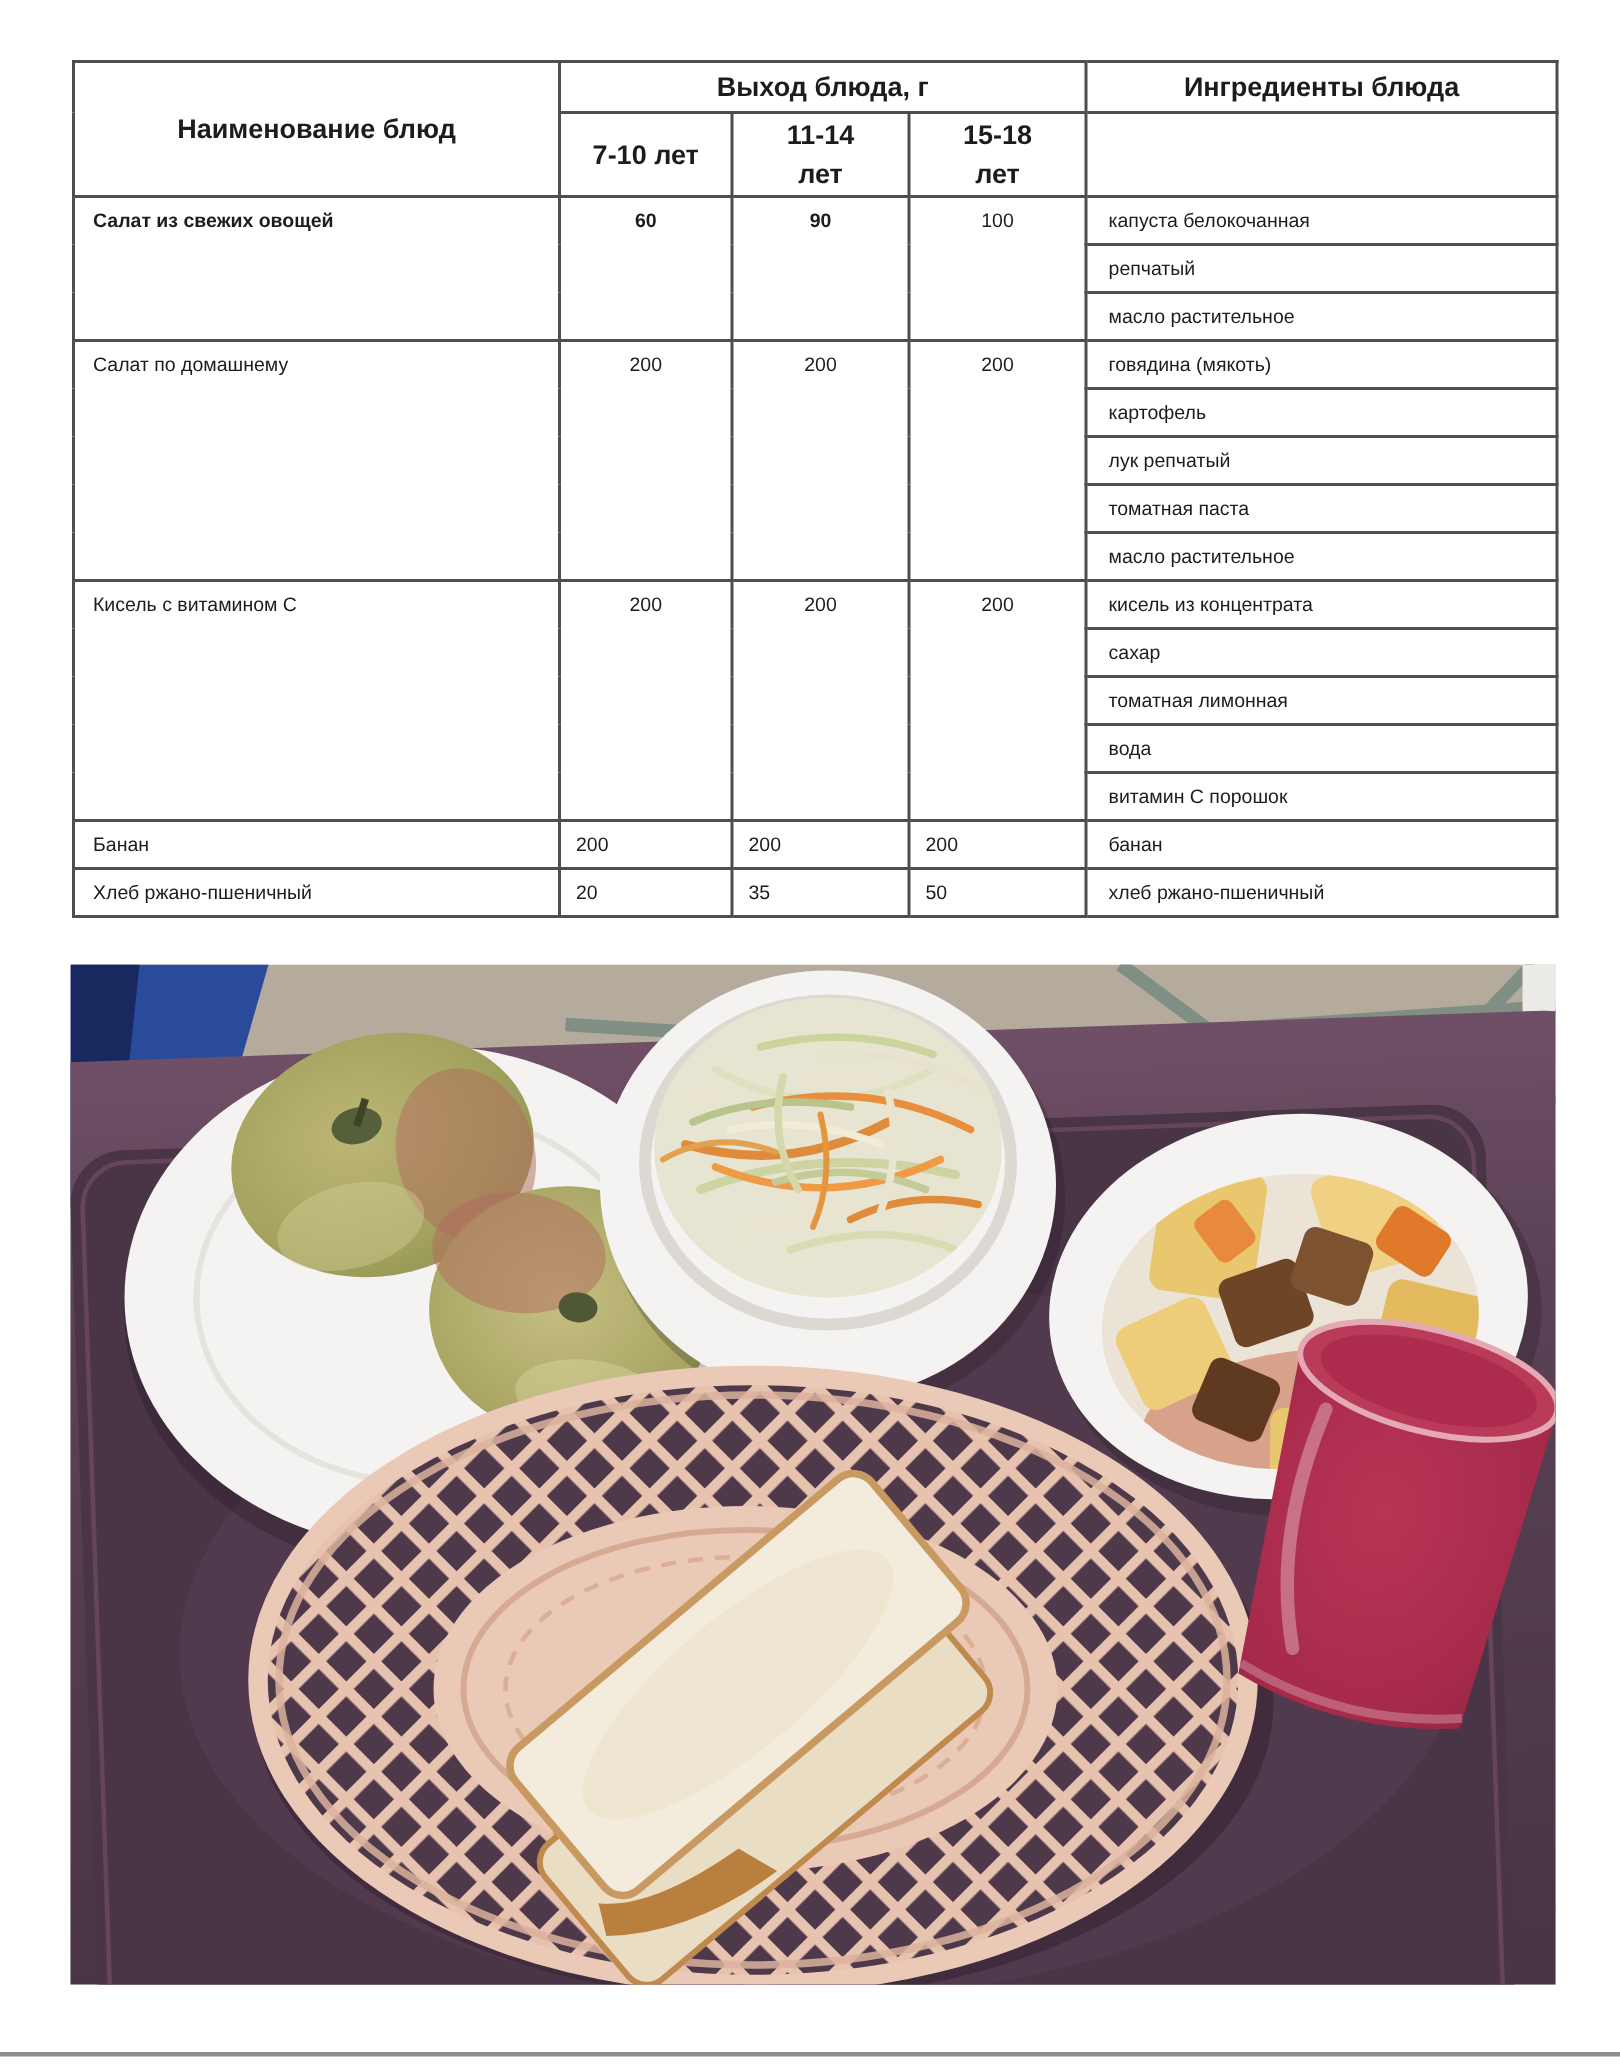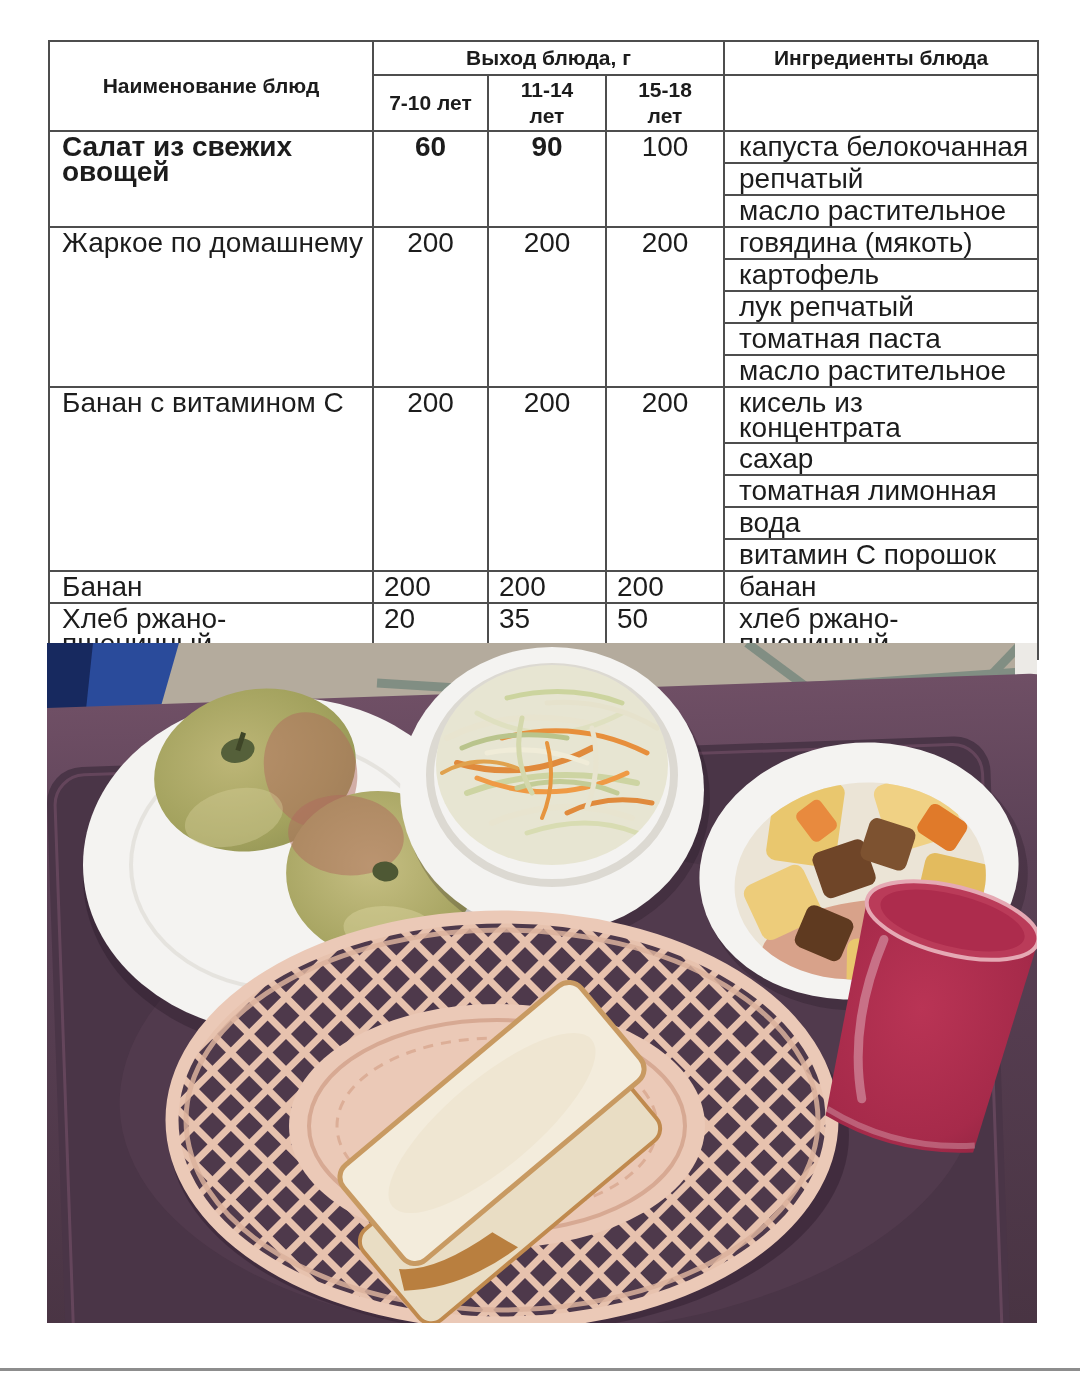--- a/index.html
+++ b/index.html
@@ -5,26 +5,26 @@
   html,body { margin:0; padding:0; }
   body {
     width:1080px; height:1377px; background:#ffffff; position:relative;
     font-family:"Liberation Sans","DejaVu Sans",sans-serif; color:#1c1c1c;
     overflow:hidden;
   }
   .table-wrap { position:absolute; left:48px; top:40px; width:989px; }
   table { border-collapse:collapse; table-layout:fixed; width:989px; }
   th, td { border:2px solid #4e4e4e; overflow:hidden; }
   th {
-    font-weight:bold; font-size:21px; text-align:center; vertical-align:middle;
+    font-weight:bold; font-size:18px; text-align:center; vertical-align:middle;
     padding:1px 4px; line-height:26px;
   }
   thead tr.h1 th { height:30px; }
   thead tr.h2 th { height:52px; }
-  td { font-size:28px; line-height:25px; vertical-align:top; padding:2px 8px; height:26px; }
+  td { font-size:13px; line-height:25px; vertical-align:top; padding:2px 8px; height:26px; }
   td.name { text-align:left; padding-left:12px; }
   td.ing  { text-align:left; padding-left:14px; }
   td.val.center { text-align:center; }
   td.val.left   { text-align:left; padding-left:10px; }
   .bold { font-weight:bold; }
   .pre { white-space:pre-line; }
   .photo-box { position:absolute; left:47px; top:643px; width:990px; height:680px; }
   .bottom-line { position:absolute; left:0; top:1368px; width:1080px; height:3px; background:#8d8d8d; }
 </style>
 </head>
@@ -62,40 +62,40 @@
           <td rowspan="3" class="val center">100</td>
           <td class="ing">капуста белокочанная</td>
         </tr>
         <tr>
           <td class="ing">репчатый</td>
         </tr>
         <tr>
           <td class="ing">масло растительное</td>
         </tr>
         <tr>
-          <td rowspan="5" class="name">Жаркое по домашнему</td>
+          <td rowspan="5" class="name">Салат по домашнему</td>
           <td rowspan="5" class="val center">200</td>
           <td rowspan="5" class="val center">200</td>
           <td rowspan="5" class="val center">200</td>
           <td class="ing">говядина (мякоть)</td>
         </tr>
         <tr>
           <td class="ing">картофель</td>
         </tr>
         <tr>
           <td class="ing">лук репчатый</td>
         </tr>
         <tr>
           <td class="ing">томатная паста</td>
         </tr>
         <tr>
           <td class="ing">масло растительное</td>
         </tr>
         <tr>
-          <td rowspan="5" class="name">Банан с витамином С</td>
+          <td rowspan="5" class="name">Кисель с витамином С</td>
           <td rowspan="5" class="val center">200</td>
           <td rowspan="5" class="val center">200</td>
           <td rowspan="5" class="val center">200</td>
           <td class="ing">кисель из концентрата</td>
         </tr>
         <tr>
           <td class="ing">сахар</td>
         </tr>
         <tr>
           <td class="ing">томатная лимонная</td>

